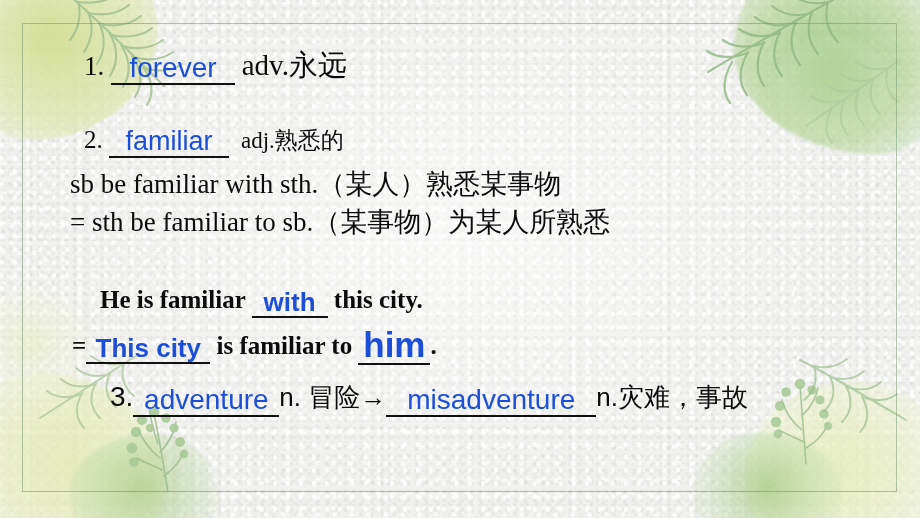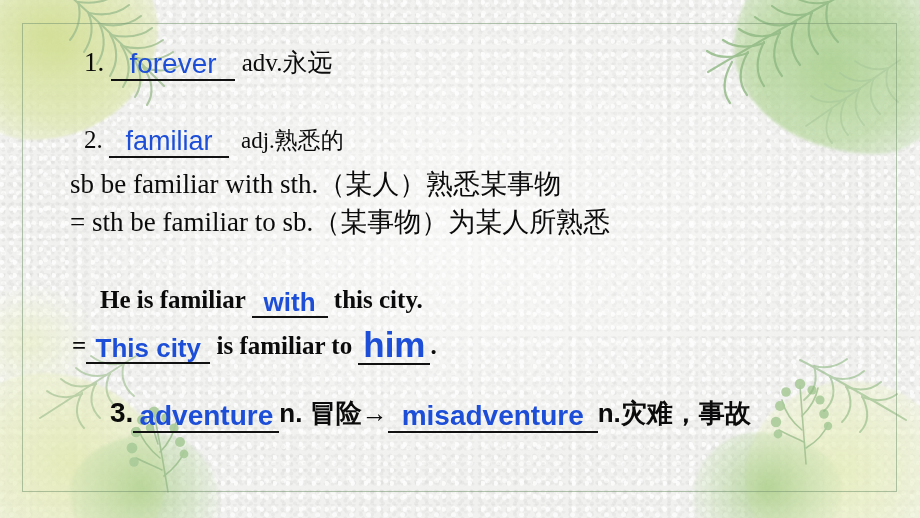--- a/index.html
+++ b/index.html
@@ -140,39 +140,39 @@
     border-bottom: 2px solid #111111;
     display: inline-block;
     text-align: center;
     line-height: 1.02;
   }
 
   
   .l1 { left: 84px; top: 46px; font-size: 27px; }
   .l1 .num { font-size: 27px; }
   .l1 .blank { width: 124px; font-size: 28px; vertical-align: -2px; }
-  .l1 .def { font-size: 25px; }
+  .l1 .def { font-size: 29px; }
 
   
   .l2 { left: 84px; top: 120px; font-size: 25px; }
   .l2 .blank { width: 120px; font-size: 27px; vertical-align: -2px; margin-top: 8px; }
   .l2 .def { font-size: 23px; margin-left: 12px; }
 
   .l2a { left: 70px; top: 166px; font-size: 27px; }
   .l2b { left: 70px; top: 204px; font-size: 27px; }
 
   
   .l3 { left: 100px; top: 286px; font-size: 25px; }
   .l3 .blank { width: 76px; font-size: 26px; vertical-align: -3px; }
   .l4 { left: 72px; top: 327px; font-size: 25px; }
   .l4 .blank-city { width: 124px; font-size: 26px; vertical-align: -3px; }
   .l4 .blank-him  { width: 72px;  font-size: 35px; vertical-align: -3px; }
 
   
-  .l5 { left: 110px; top: 396px; font-size: 28px; font-weight: bold; }
+  .l5 { left: 110px; top: 380px; font-size: 28px; }
   .l5 .blank-adv  { width: 146px; font-size: 28px; vertical-align: -3px; }
   .l5 .blank-mis  { width: 210px; font-size: 28px; vertical-align: -3px; }
   .l5 .def { font-size: 26px; }
 </style>
 </head>
 <body>
 
 <div id="slide">
 
   <div class="paper-texture"></div>

